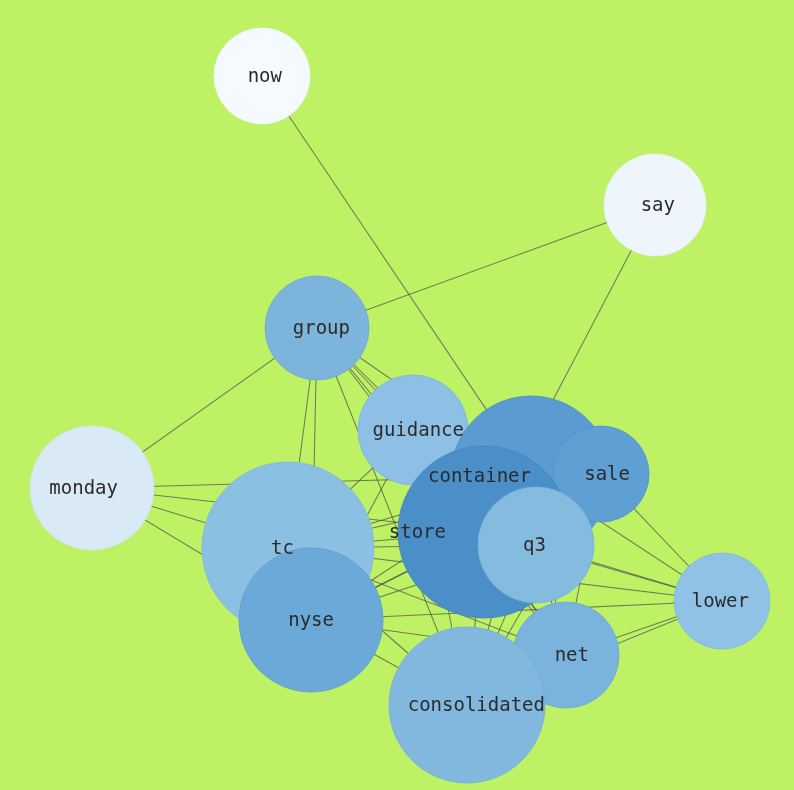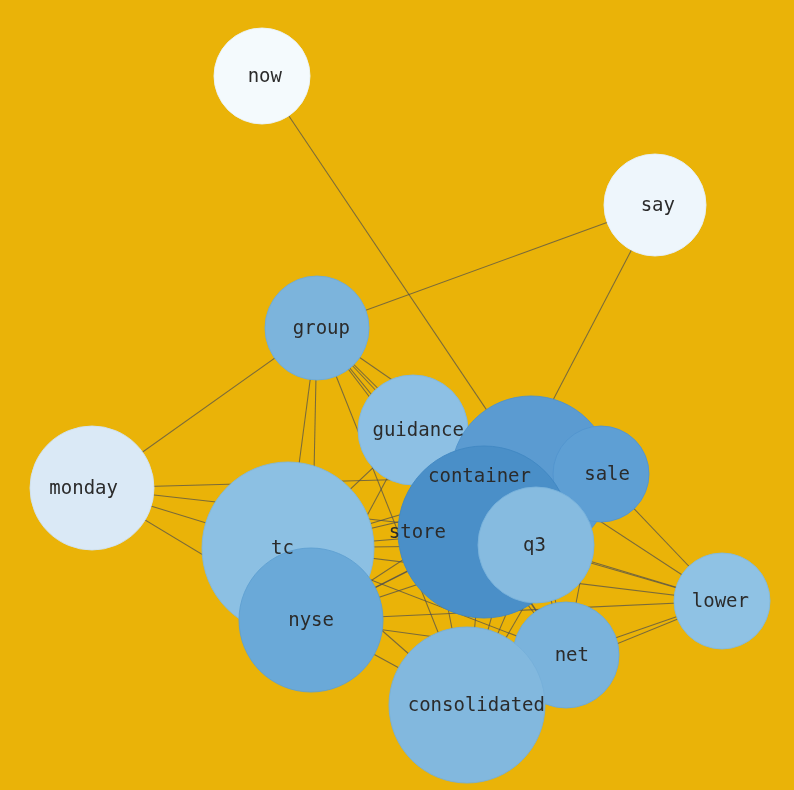--- a/index.html
+++ b/index.html
@@ -8,21 +8,21 @@
     padding: 0;
     background: #ffffff;
   }
   body {
     font-family: "DejaVu Sans Mono", "Liberation Mono", monospace;
   }
   #graph-root {
     position: relative;
     width: 794px;
     height: 790px;
-    background: #eab308;
+    background: #bef264;
     overflow: hidden;
   }
   #graph-svg {
     position: absolute;
     left: 0;
     top: 0;
     width: 794px;
     height: 790px;
     display: block;
   }

